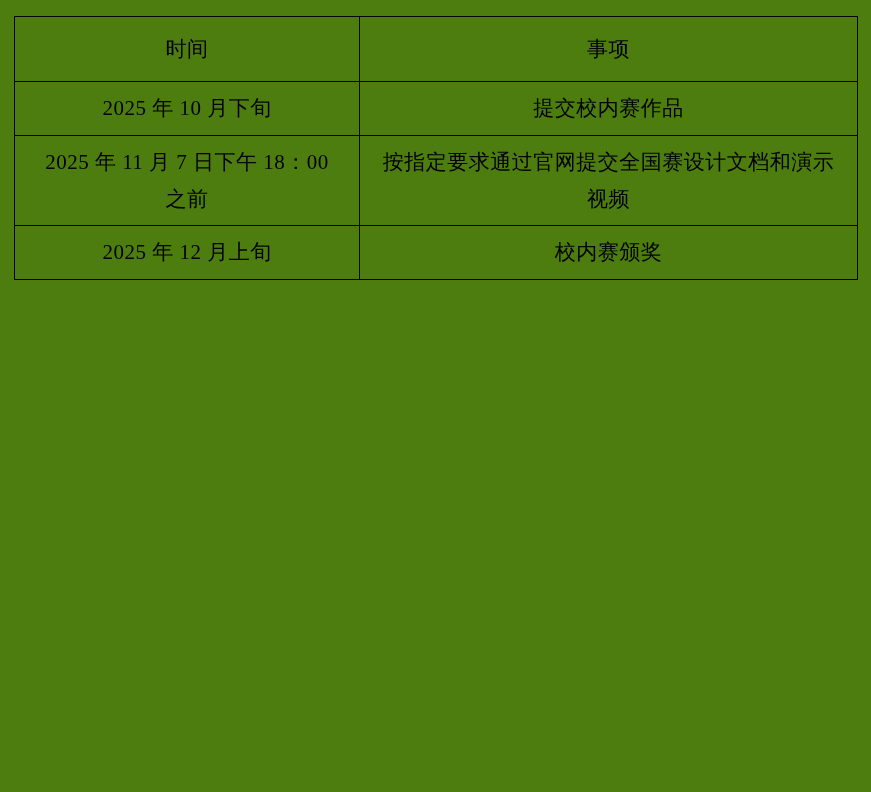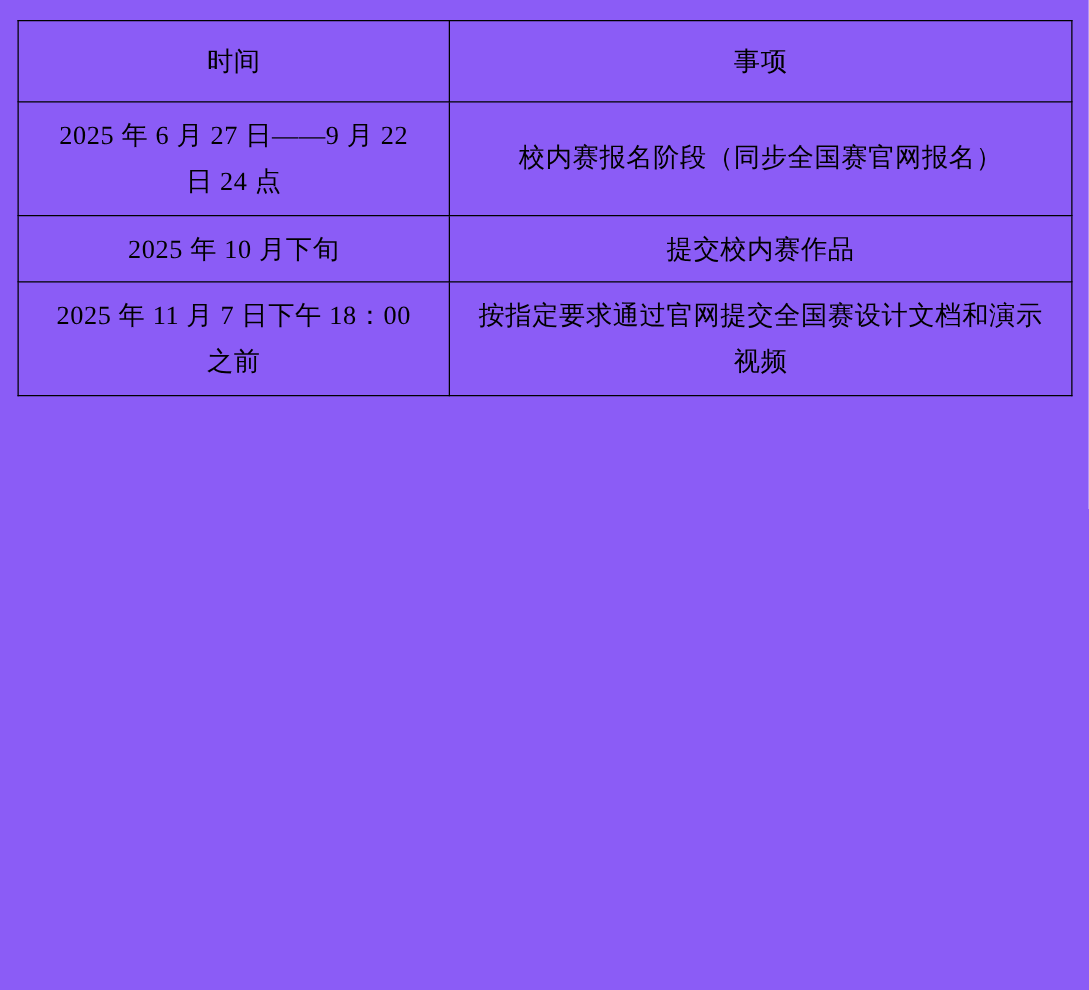--- a/index.html
+++ b/index.html
@@ -12,21 +12,21 @@
     height: 792px;
     font-family: "Liberation Serif", "DejaVu Serif", serif;
     color: #000000;
     overflow: hidden;
   }
   .page {
     width: 871px;
     height: 792px;
     box-sizing: border-box;
     padding: 16px 14px 14px 14px;
-    background: #8b5cf6;
+    background: #4d7c0f;
   }
   table.schedule {
     border-collapse: collapse;
     width: 843px;
     table-layout: fixed;
   }
   table.schedule col.col-time { width: 345px; }
   table.schedule col.col-item { width: 498px; }
   table.schedule th,
   table.schedule td {
@@ -60,40 +60,39 @@
     </colgroup>
     <thead>
       <tr>
         <th>时间</th>
         <th>事项</th>
       </tr>
     </thead>
     <tbody>
       <tr>
         <td>
-          <span class="cell-line">2025 年 6 月 27 日——9 月 22</span>
-          <span class="cell-line">日 24 点</span>
-        </td>
-        <td>
-          <span class="cell-line">校内赛报名阶段（同步全国赛官网报名）</span>
-        </td>
-      </tr>
-      <tr>
-        <td>
           <span class="cell-line">2025 年 10 月下旬</span>
         </td>
         <td>
           <span class="cell-line">提交校内赛作品</span>
         </td>
       </tr>
       <tr>
         <td>
           <span class="cell-line">2025 年 11 月 7 日下午 18：00</span>
           <span class="cell-line">之前</span>
         </td>
         <td>
           <span class="cell-line">按指定要求通过官网提交全国赛设计文档和演示</span>
           <span class="cell-line">视频</span>
         </td>
       </tr>
+      <tr>
+        <td>
+          <span class="cell-line">2025 年 12 月上旬</span>
+        </td>
+        <td>
+          <span class="cell-line">校内赛颁奖</span>
+        </td>
+      </tr>
     </tbody>
   </table>
 </div>
 
 </body></html>

